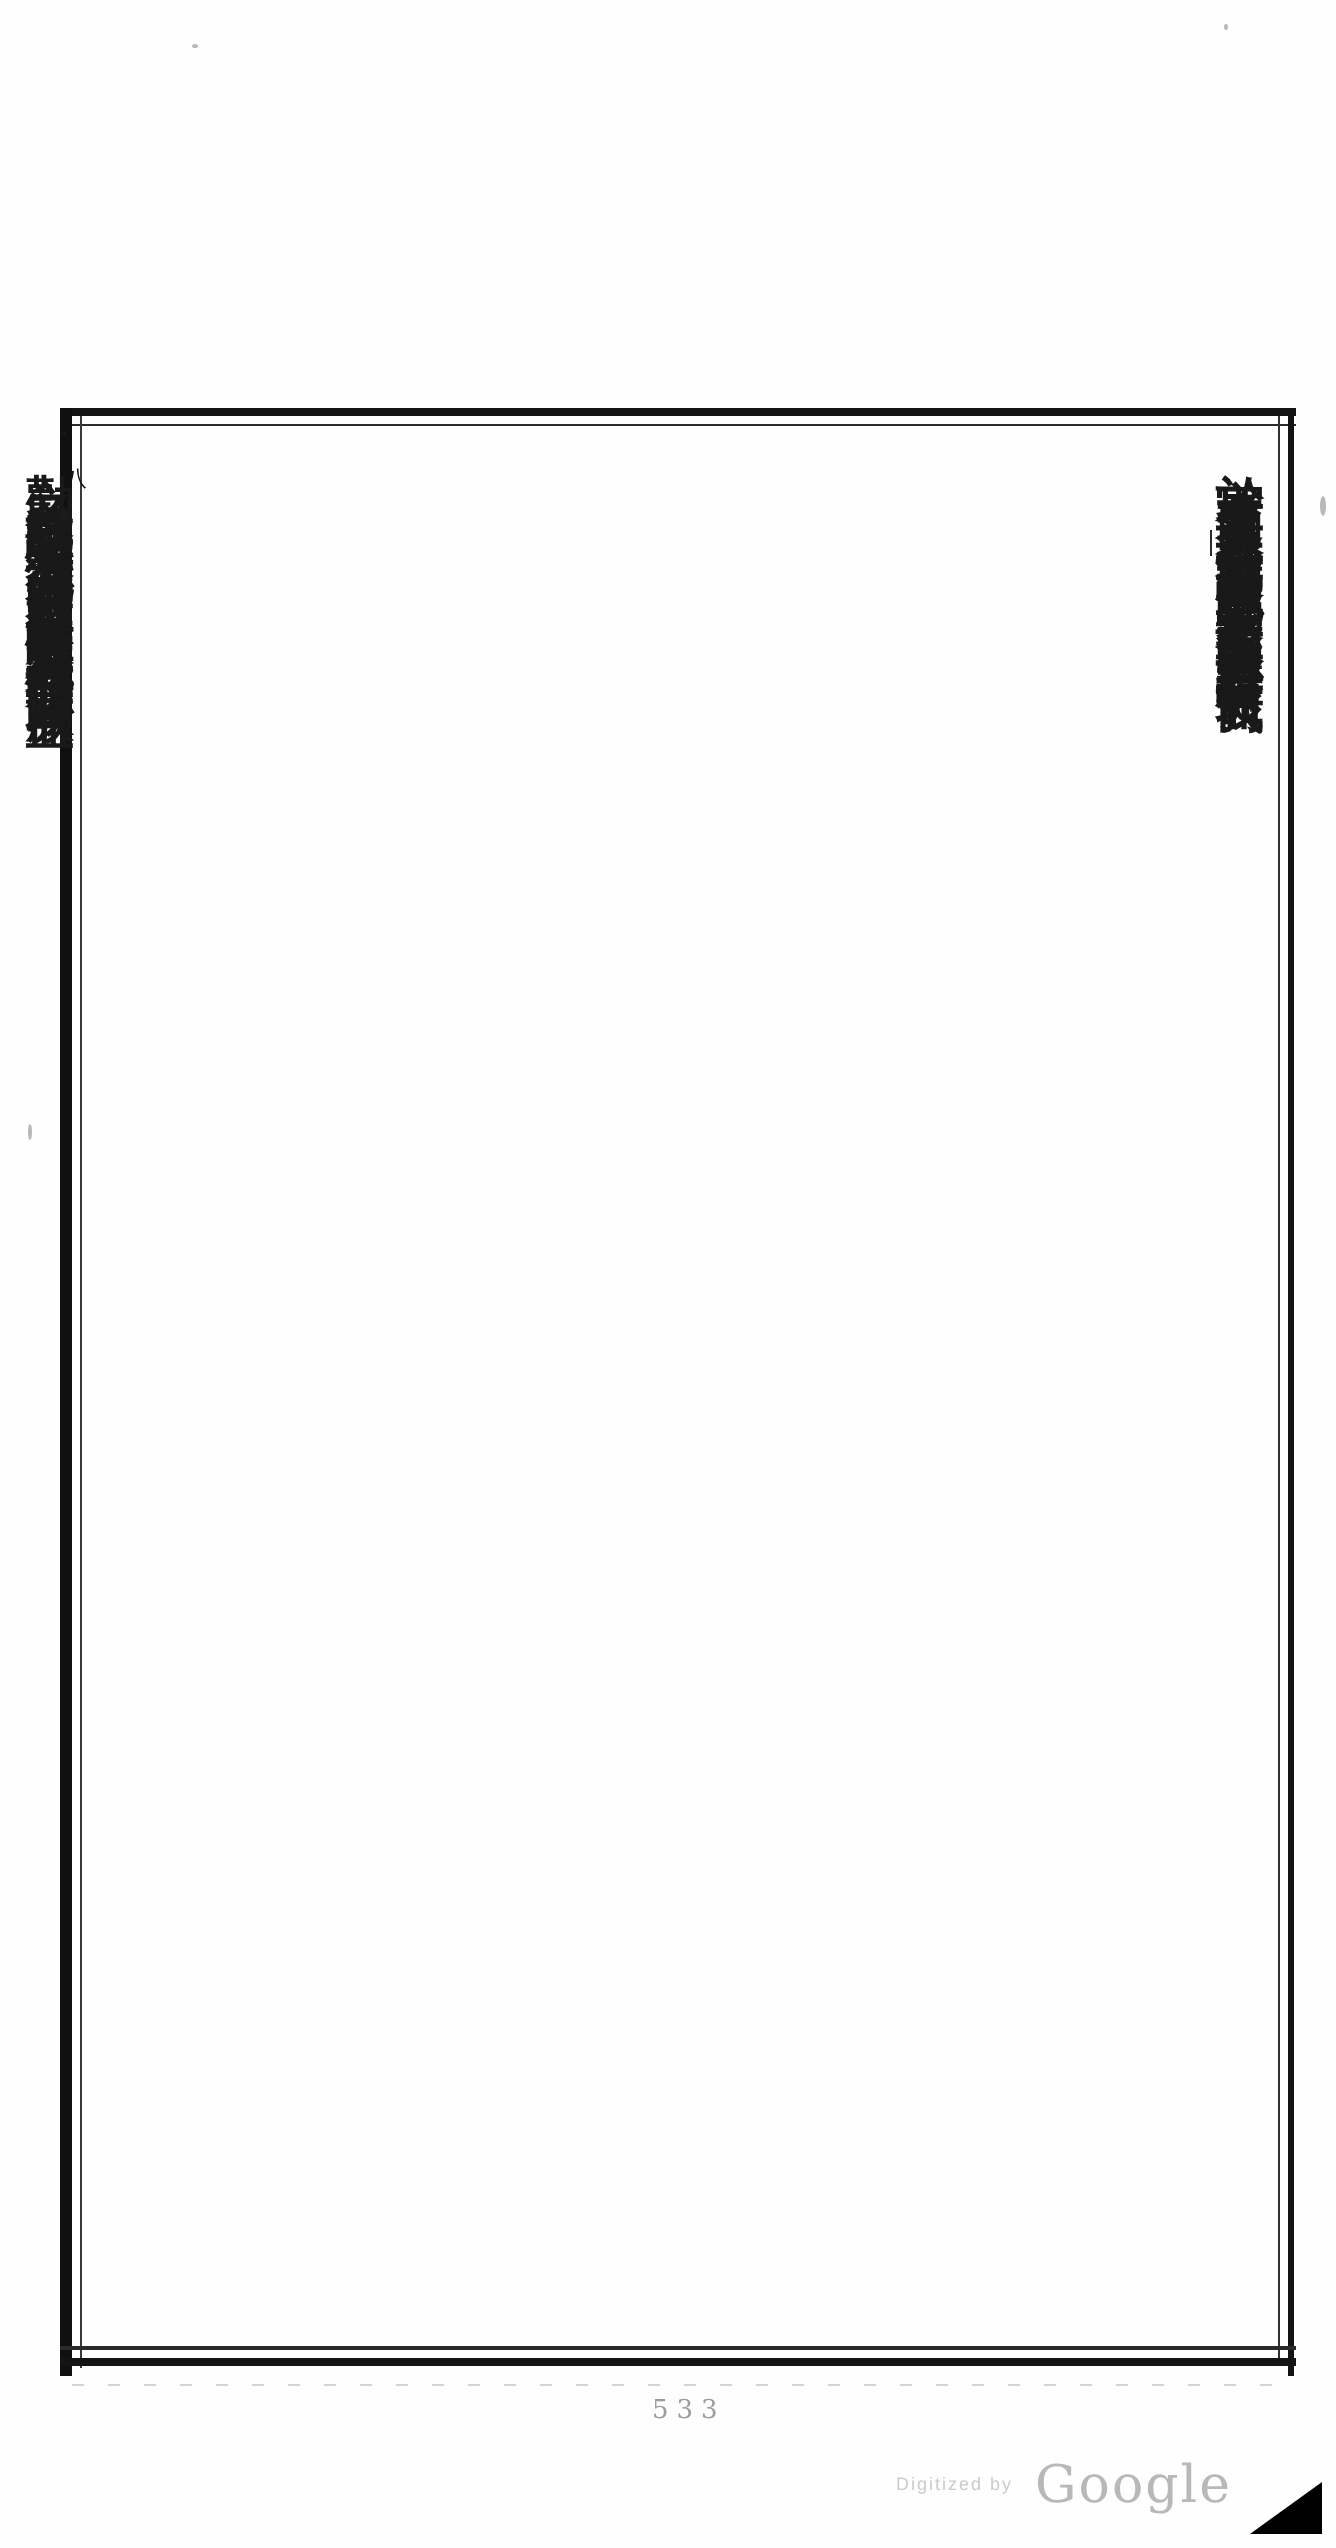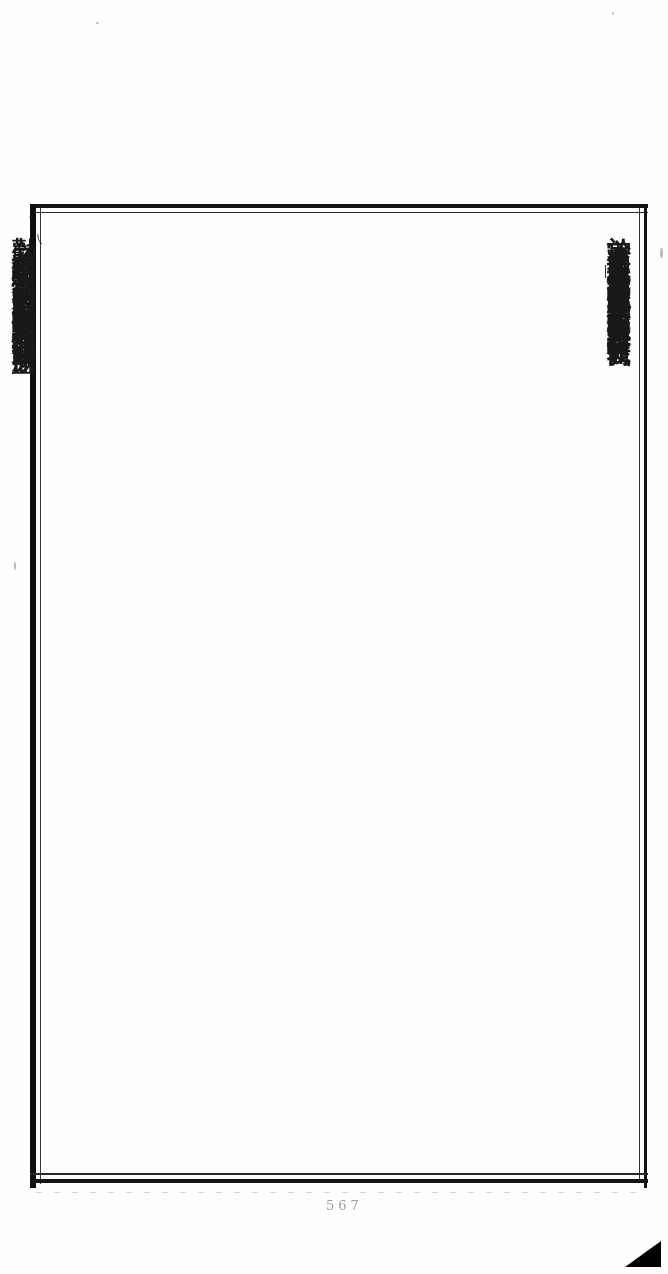--- a/index.html
+++ b/index.html
@@ -74,17 +74,21 @@
   <div class="frame-right-thick"></div>
   <div class="frame-bottom-thin"></div>
   <div class="frame-bottom-thick"></div>
 
   <div class="textblock">
       <div class="column"><span class="seg-t">於守者之手爾人之子乎且我設爾為</span><span class="seg-n">以色耳勒</span><span class="seg-t">家之守者故爾宜聽言語自吾口從我而</span></div>
       <div class="column"><span class="seg-t">勸之</span><span class="seg-p">。</span><span class="seg-v">八</span><span class="seg-t">及我謂惡者惡人乎汝必死</span><span class="seg-p">。</span><span class="seg-t">時爾若不勸惡者離厥道其惡人死於罪吾必問取厥血</span></div>
     </div>
 
   <div class="smudge-line"></div>
-  <div class="page-number">567</div>
+  <div class="page-number">533</div>
 
+  <div class="watermark">
+    <span class="prefix">Digitized by</span>
+    <span class="brand">Google</span>
+  </div>
 
   <div class="corner-triangle"></div>
 </div>
 
 </body></html>

